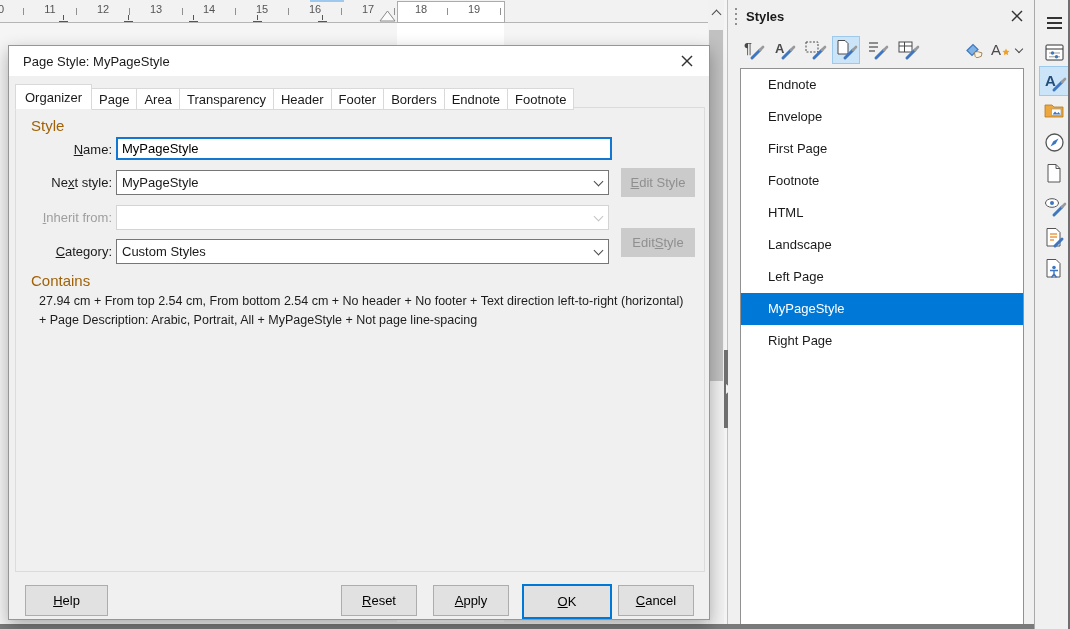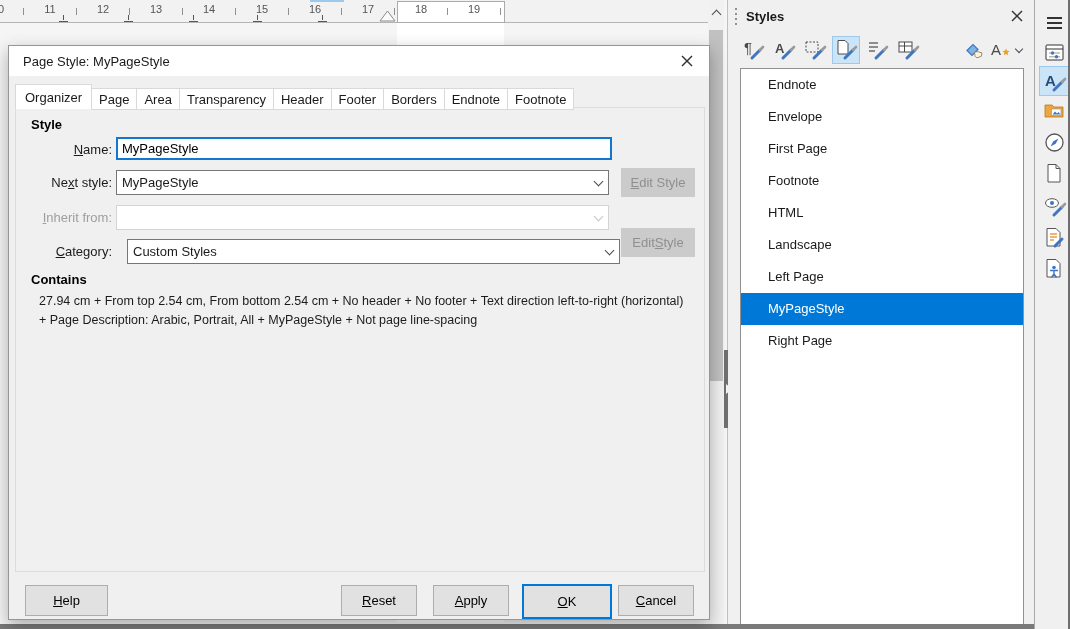--- a/index.html
+++ b/index.html
@@ -18,21 +18,21 @@
 
   
   .dialog{background:#f0f0f0;border:1px solid #969696;box-shadow:0 6px 16px rgba(0,0,0,.30);}
   .titlebar{position:absolute;left:0;top:0;right:0;height:30px;background:#fff;display:flex;align-items:center;}
   .title-text{font-size:13px;margin-left:14px;}
   .close-btn{margin-left:auto;width:45px;height:30px;display:flex;align-items:center;justify-content:center;cursor:pointer;}
   .tabstrip{position:absolute;display:flex;align-items:flex-end;z-index:3;}
   .tab{background:#fff;border:1px solid #d9d9d9;height:20px;padding:0 7px;display:flex;align-items:center;font-size:13px;margin-left:-1px;white-space:nowrap;}
   .tab.active{height:24px;padding:0 9px;border-bottom:1px solid #f0f0f0;margin-left:0;z-index:4;}
   .panel{border:1px solid #dcdcdc;background:#f0f0f0;}
-  .grp-heading{font-size:13px;font-weight:bold;color:#000000;}
+  .grp-heading{font-size:15px;font-weight:normal;color:#a16207;}
   .fld-label{position:absolute;font-size:13px;text-align:right;width:95px;}
   .fld-label.disabled{color:#9e9e9e;}
   input.text-field{position:absolute;border:2px solid #1177d1;background:#fff;font-family:"Liberation Sans",sans-serif;font-size:13px;padding:0 4px;outline:none;}
   .combo{position:absolute;background:#fff;border:1px solid #767676;display:flex;align-items:center;font-size:13px;}
   .combo .val{padding-left:5px;flex:1;white-space:nowrap;overflow:hidden;}
   .combo .arrow{width:20px;align-self:stretch;display:flex;align-items:center;justify-content:center;}
   .combo.disabled{border-color:#d4d4d4;}
   .combo.disabled .chev{border-color:#c4c4c4;}
   .chev{display:inline-block;width:6px;height:6px;border-right:1.6px solid #4a4a4a;border-bottom:1.6px solid #4a4a4a;transform:rotate(45deg);margin-top:-3px;}
   .chev.up{transform:rotate(-135deg);margin-top:4px;}
@@ -312,21 +312,21 @@
     <label class="fld-label disabled" style="left:8px;top:164px;"><u>I</u>nherit from:</label>
     <div class="combo disabled" style="left:107px;top:159px;width:491px;height:23px;">
       <span class="val"></span>
       <span class="arrow">
           <span class="chev"></span>
         </span>
     </div>
     <div class="btn disabled" style="left:612px;top:157px;width:72px;height:27px;margin-top:25px;">Edit <u>S</u>tyle</div>
 
     <label class="fld-label" style="left:8px;top:198px;"><u>C</u>ategory:</label>
-    <div class="combo" style="left:118px;top:193px;width:491px;height:23px;">
+    <div class="combo" style="left:107px;top:193px;width:491px;height:23px;">
       <span class="val">Custom Styles</span>
       <span class="arrow">
           <span class="chev"></span>
         </span>
     </div>
 
     <div class="grp-heading abs" style="left:22px;top:226px;">Contains</div>
     <div class="contains-text abs" style="left:30px;top:246px;width:645px;">27.94 cm  +  From top 2.54 cm, From bottom 2.54 cm  +  No header  +  No footer  +  Text direction left-to-right (horizontal)  +  Page Description: Arabic, Portrait, All  +  MyPageStyle  +  Not page line-spacing</div>
 
     <div class="btn" style="left:16px;top:539px;width:81px;height:29px;"><u>H</u>elp</div>

